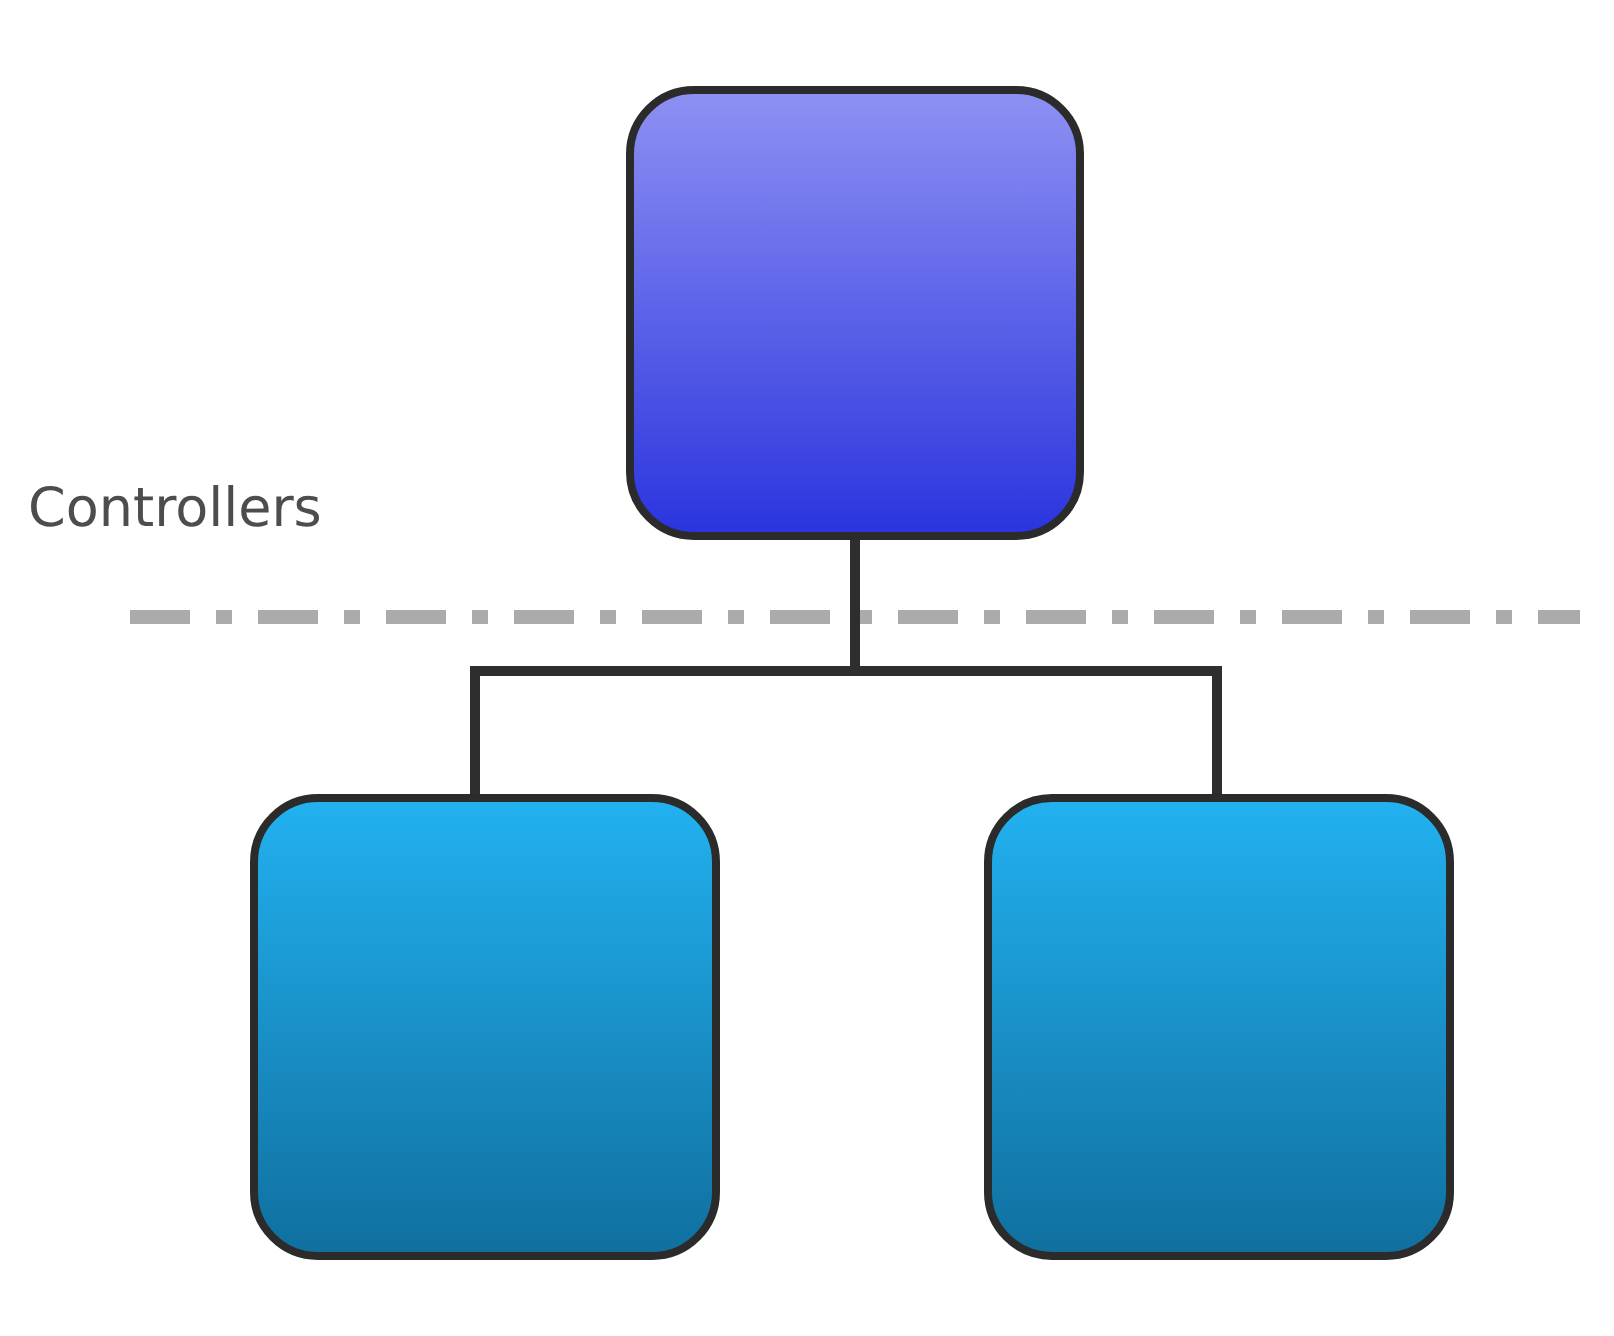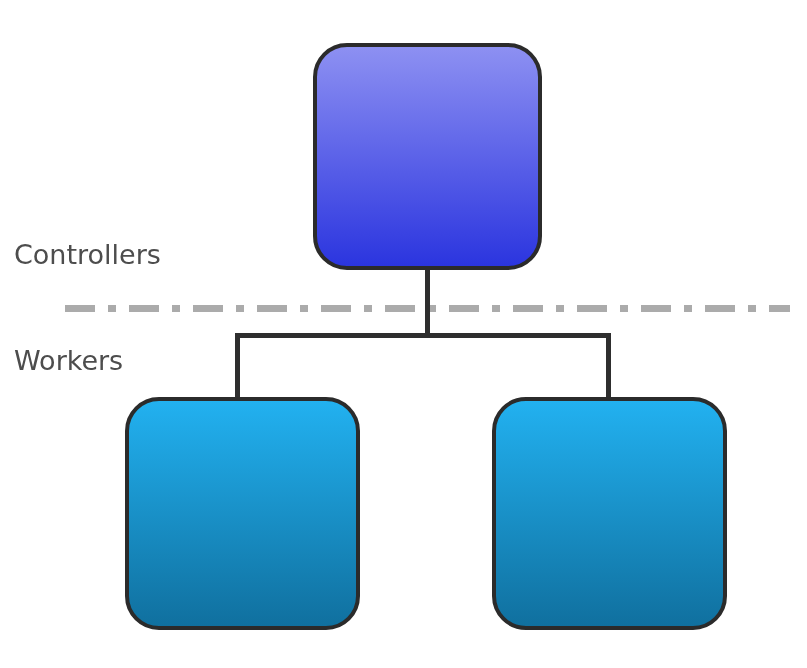--- a/index.html
+++ b/index.html
@@ -76,21 +76,20 @@
   .node.worker-1{ left:125px; }
   .node.worker-2{ left:492px; }
 </style>
 </head>
 <body>
 
 <div class="canvas">
 
   <div class="tier-label controllers">Controllers</div>
 
-  <div class="tier-label workers">Workers</div>
 
   <svg class="divider-svg" viewBox="0 0 807 668" xmlns="http://www.w3.org/2000/svg" aria-hidden="true">
     <line x1="65" y1="308.5" x2="790" y2="308.5"></line>
   </svg>
 
   <div class="connector v-top"></div>
   <div class="connector h-branch"></div>
   <div class="connector v-left"></div>
   <div class="connector v-right"></div>
 

